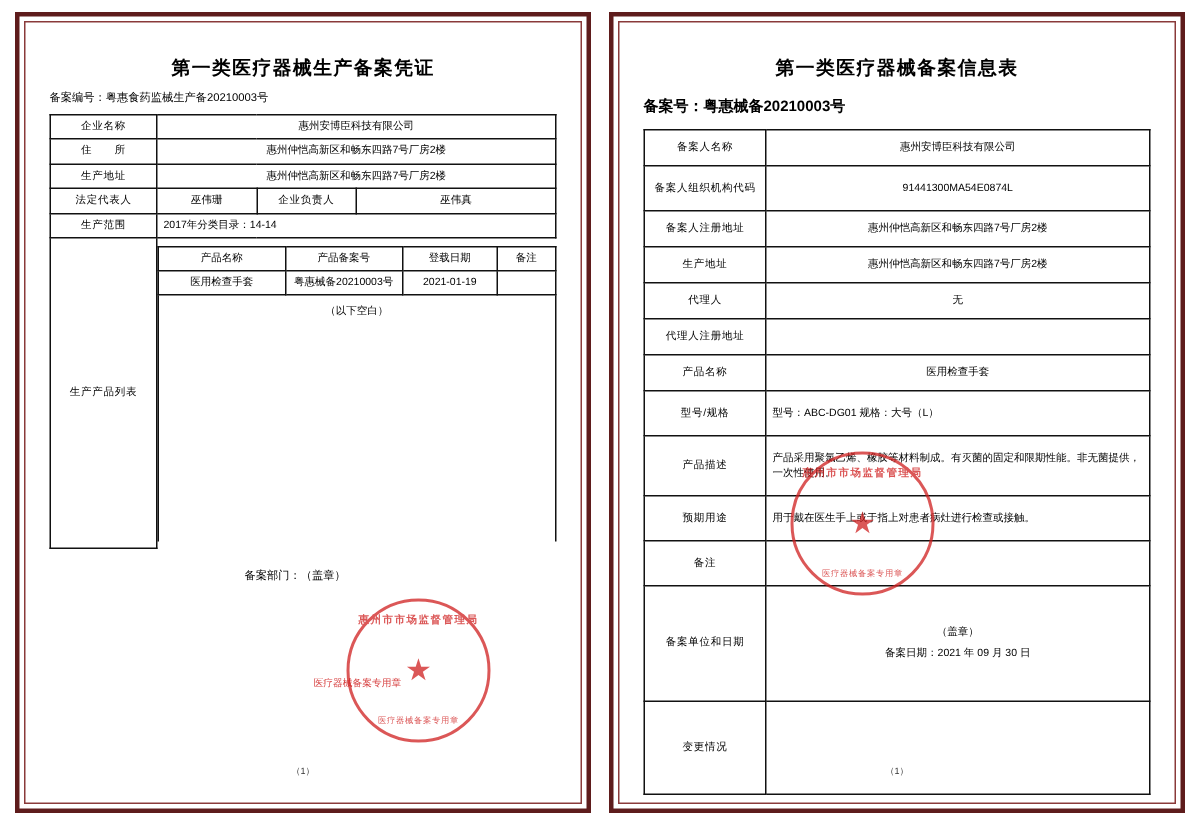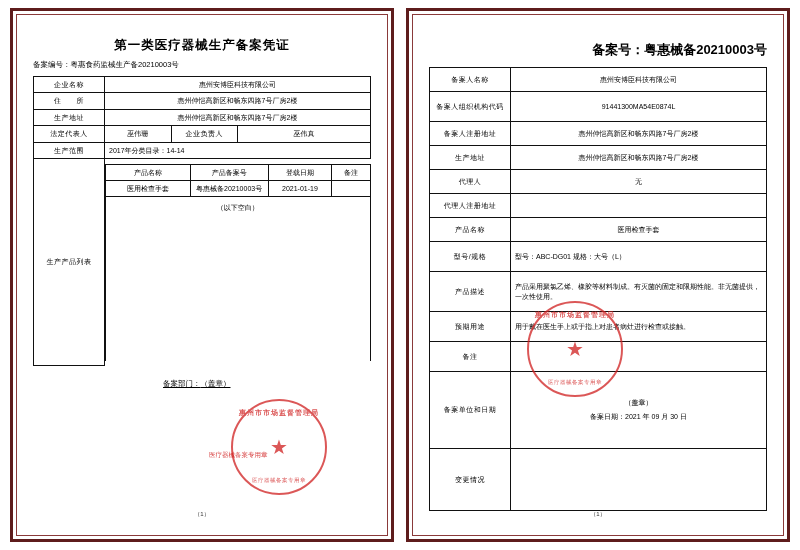--- a/index.html
+++ b/index.html
@@ -53,22 +53,22 @@
     margin: 6px 0 6px 0;
     color: #000;
   }
   .record-no {
     text-align: left;
     font-size: 7.5px;
     margin-bottom: 6px;
     color: #000;
   }
   .record-no-right {
-    text-align: right;
-    font-size: 13px;
+    text-align: left;
+    font-size: 10px;
     font-weight: bold;
     margin: 10px 0 8px 0;
     color: #000;
   }
   table.grid {
     border-collapse: collapse;
     width: 100%;
     table-layout: fixed;
   }
   table.grid td {
@@ -107,21 +107,20 @@
     padding: 3px 2px;
     color: #000;
   }
   .nested-cell { padding: 0 !important; border: none !important; }
   .footer-left {
     margin-top: 10px;
     font-size: 7.5px;
     line-height: 2.1;
     padding-left: 130px;
     color: #000;
-    text-decoration: underline;
   }
   
   .seal {
     position: absolute;
     width: 92px;
     height: 92px;
     border: 2px solid #d02020;
     border-radius: 50%;
     color: #d02020;
     opacity: 0.75;
@@ -264,20 +263,21 @@
       <div class="arc-top">惠州市市场监督管理局</div>
       <div class="star">★</div>
       <div class="arc-bottom">医疗器械备案专用章</div>
     </div>
     <div class="stamp-line" style="left:196px; top:440px;">医疗器械备案专用章</div>
   </div>
 
   <div class="cert">
     <div class="inner">
 
+      <div class="doc-title">第一类医疗器械备案信息表</div>
       <div class="record-no-right">备案号：粤惠械备20210003号</div>
 
       <table class="grid">
         <tbody>
             <tr class="tall-24">
           <td class="lab-wide">备案人名称</td>
           <td class="val">惠州安博臣科技有限公司</td>
         </tr>
         <tr class="tall-30">
           <td class="lab-wide">备案人组织机构代码</td>

